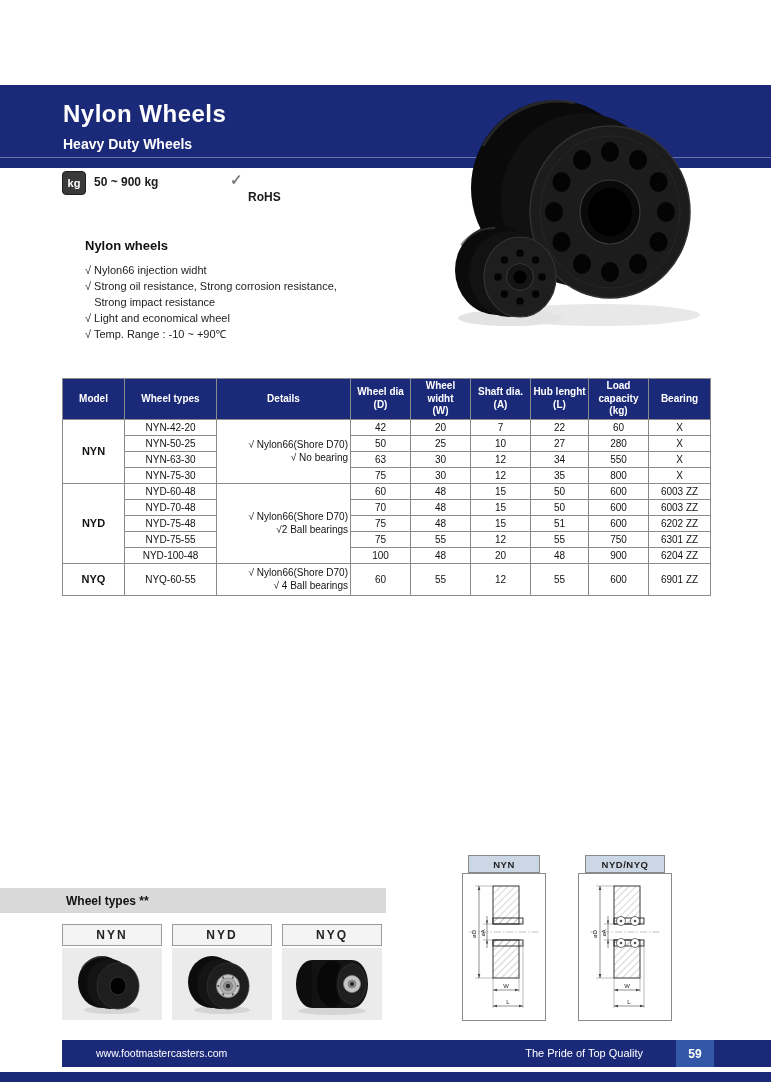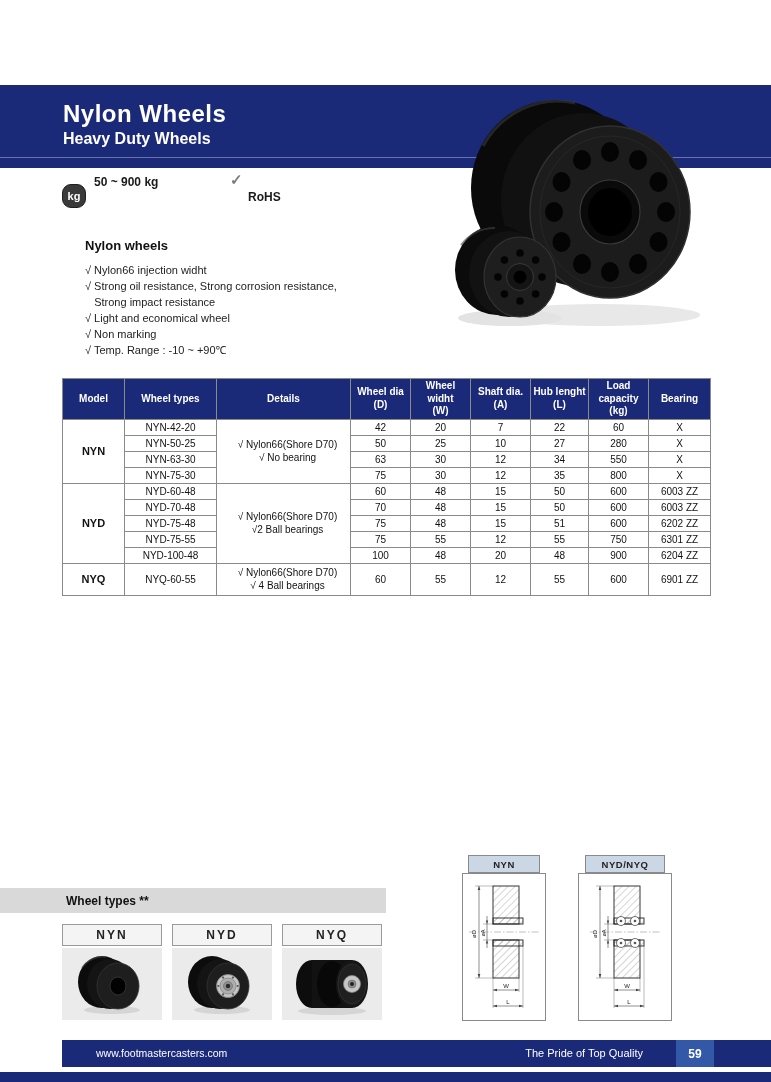--- a/index.html
+++ b/index.html
@@ -7,46 +7,46 @@
   body{font-family:"Liberation Sans",sans-serif;color:#111}
   .page{position:relative;width:771px;height:1082px;background:#fff;overflow:hidden}
 
   
   .logo{position:absolute;left:62px;top:28px;font-family:"Liberation Serif",serif;font-weight:700;font-size:27px;color:#1b2979;letter-spacing:1px}
   .logo sup{font-size:11px;vertical-align:super;margin-left:1px}
 
   
   .banner{position:absolute;left:0;top:85px;width:771px;height:83px;background:#1b2979;color:#fff}
   .banner-title{position:absolute;left:63px;top:15px;font-size:24px;font-weight:700;letter-spacing:.5px}
-  .banner-subtitle{position:absolute;left:63px;top:45px;font-size:16px;font-weight:700}
+  .banner-subtitle{position:absolute;left:63px;top:51px;font-size:14px;font-weight:700}
   .banner-rule{position:absolute;left:0;right:0;bottom:10px;height:1px;background:rgba(255,255,255,.35)}
 
   
   .capacity{position:absolute;left:0;top:168px;width:771px;height:30px;background:#fff}
-  .kg-icon{position:absolute;left:62px;top:16px;width:24px;height:24px;background:#3a3a3a;border:1px solid #1f1f1f;border-radius:9px;color:#fff;font-size:11px;font-weight:700;display:flex;align-items:center;justify-content:center}
+  .kg-icon{position:absolute;left:62px;top:3px;width:24px;height:24px;background:#3a3a3a;border:1px solid #1f1f1f;border-radius:4px;color:#fff;font-size:11px;font-weight:700;display:flex;align-items:center;justify-content:center}
   .cap-range{position:absolute;left:94px;top:7px;font-size:12px;font-weight:700;color:#1a1a1a}
   .check-icon{position:absolute;left:230px;top:3px;font-size:15px;color:#7a7a7a;font-weight:700}
   .rohs{position:absolute;left:248px;top:22px;font-size:12px;font-weight:700;color:#1a1a1a}
 
   
   .features{position:absolute;left:85px;top:238px;width:345px}
   .features-heading{font-size:13px;font-weight:700;color:#111;margin-bottom:10px}
   .feature-item{font-size:11px;color:#222;line-height:1.45;white-space:pre-line}
 
   
   .product-photo{position:absolute;left:425px;top:100px;width:290px;height:245px}
 
   
   .spec{position:absolute;left:62px;top:378px;width:648px;border-collapse:collapse;table-layout:fixed}
   .spec th,.spec td{border:1px solid #8a8a8a;font-size:10px;color:#111;text-align:center;vertical-align:middle;padding:1px 2px}
   .spec thead th{background:#1b2979;color:#fff;font-weight:700;height:34px;white-space:pre-line;line-height:1.25}
   .spec tbody tr{height:16px}
   .spec tr.tall{height:32px}
   .spec td.model{font-weight:700;font-size:11px}
-  .spec td.details{text-align:center;padding-left:10px;white-space:pre-line;line-height:1.35}
+  .spec td.details{text-align:right;padding-left:10px;white-space:pre-line;line-height:1.35}
 
   
   .wt-bar{position:absolute;left:0;top:888px;width:386px;height:25px;background:#d9d9d9;display:flex;align-items:center}
   .wt-bar span{margin-left:66px;font-size:12px;font-weight:700;color:#111}
   .wt-box{position:absolute;top:924px;width:100px}
   .wt-box.b1{left:62px}.wt-box.b2{left:172px}.wt-box.b3{left:282px}
   .wt-label{height:22px;border:1px solid #9a9a9a;background:#f4f4f4;display:flex;align-items:center;justify-content:center;font-weight:700;font-size:12px;letter-spacing:2px;color:#222}
   .wt-photo{margin-top:2px;height:72px;background:#ebebeb;display:flex;align-items:center;justify-content:center}
 
   
@@ -128,21 +128,20 @@
       <path d="M 36,145 A 43,45 0 0 1 70,128" stroke="#434343" stroke-width="2" fill="none" opacity=".6"></path>
     </svg>
   </div>
 
   <div class="features">
     <div class="features-heading">Nylon wheels</div>
     <div class="feature-item">√ Nylon66 injection widht</div>
     <div class="feature-item">√ Strong oil resistance, Strong corrosion resistance,
 &nbsp;&nbsp;&nbsp;Strong impact resistance</div>
     <div class="feature-item">√ Light and economical wheel</div>
-    <div class="feature-item">√ Non marking</div>
     <div class="feature-item">√ Temp. Range : -10 ~ +90℃</div>
   </div>
 
   <table class="spec">
     <colgroup>
       <col style="width:62px">
         <col style="width:92px">
         <col style="width:134px">
       <col style="width:60px">
         <col style="width:60px">

